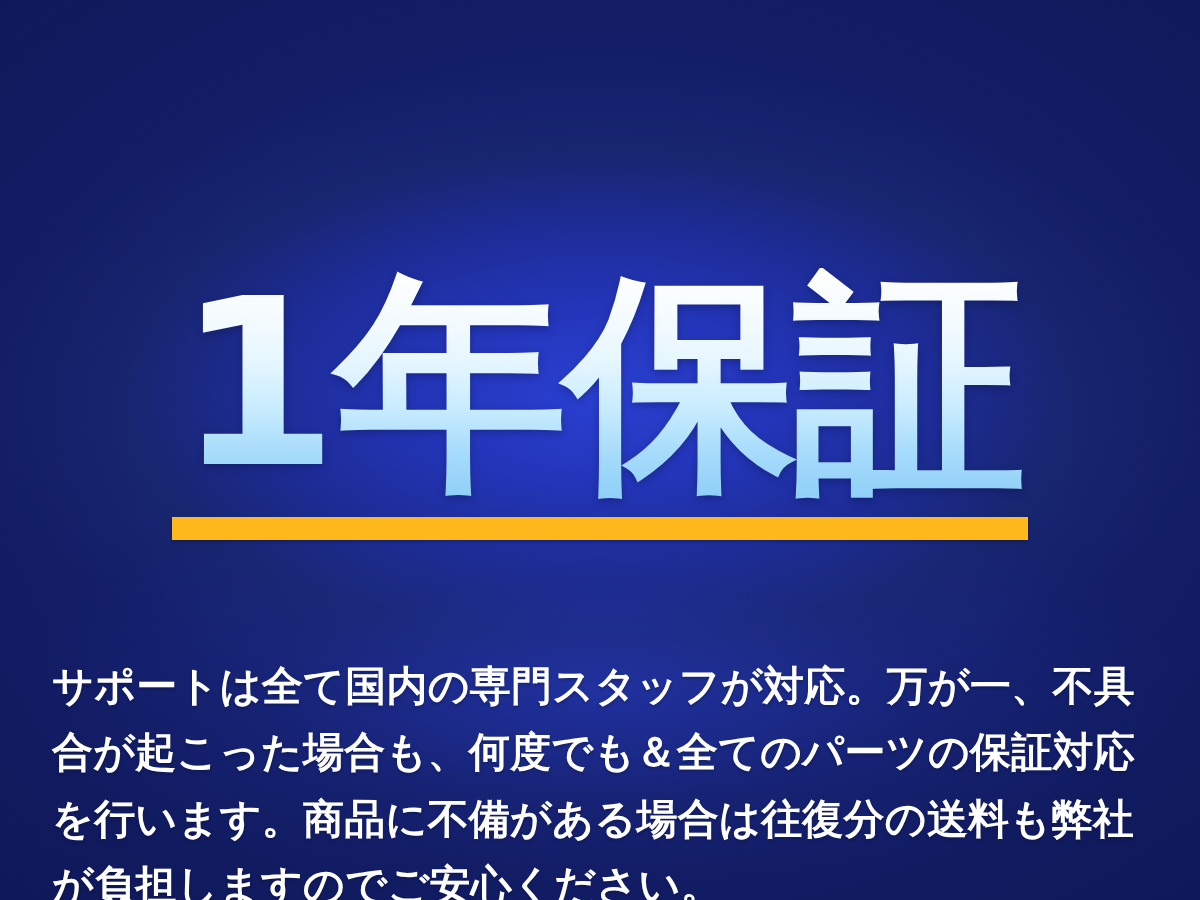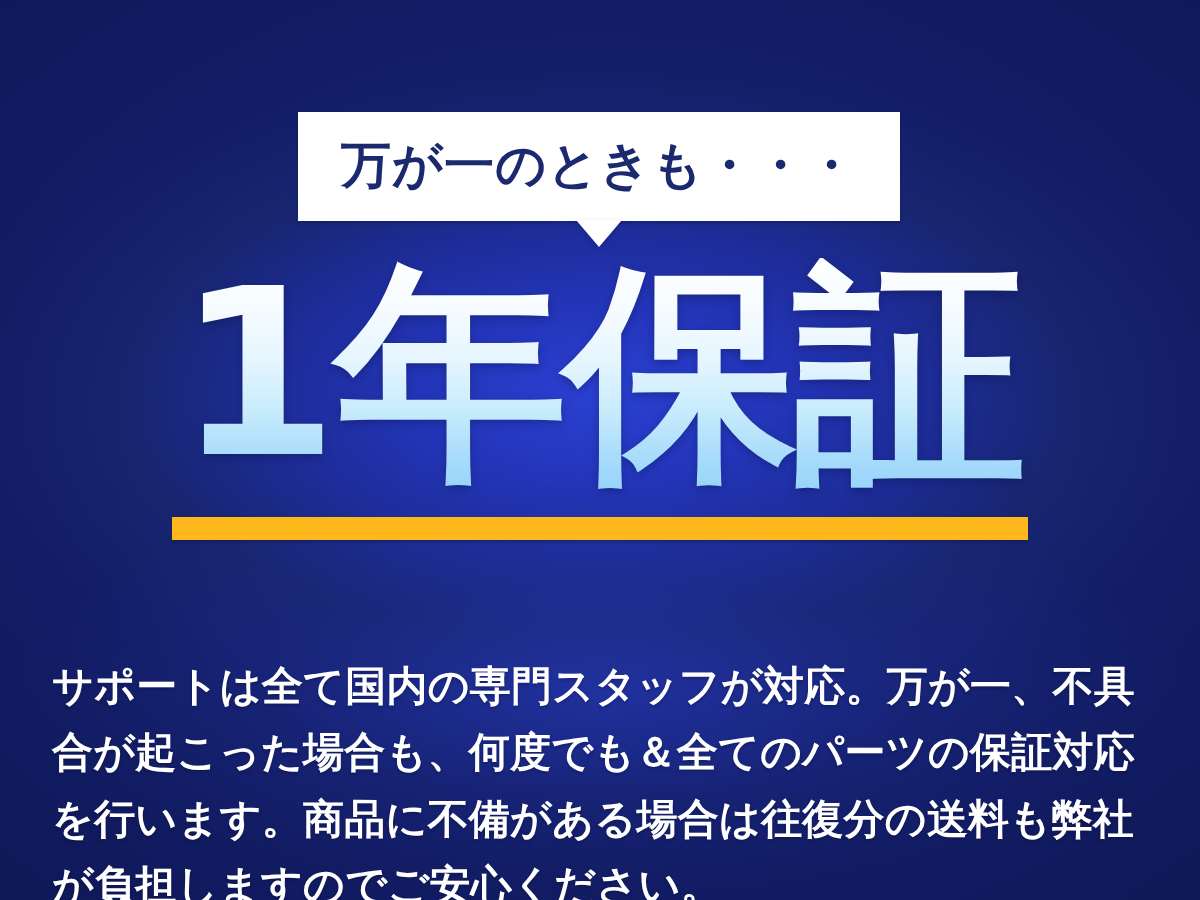--- a/index.html
+++ b/index.html
@@ -94,20 +94,21 @@
   }
 
   
   .headline {
     position: absolute;
     left: 0;
     right: 0;
     top: 258px;
     height: 252px;
     display: flex;
+    align-items: center;
     justify-content: center;
     pointer-events: none;
   }
   .headline-text {
     font-size: 232px;
     font-weight: 900;
     line-height: 1;
     letter-spacing: -0.012em;
     white-space: nowrap;
     background-image: linear-gradient(
@@ -152,25 +153,20 @@
 </style>
 </head>
 <body>
 
 <div class="stage">
 
   <div class="bg-glow"></div>
   <div class="bg-glow-2"></div>
   <div class="bg-vignette"></div>
 
-  <div class="bubble-wrap">
-    <div class="bubble"></div>
-    <div class="bubble-text">万が一のときも・・・</div>
-    <div class="bubble-tail"></div>
-  </div>
 
   <div class="headline">
     <span class="headline-text">1年保証</span>
   </div>
 
   <div class="accent-bar"></div>
 
   <p class="body-copy">サポートは全て国内の専門スタッフが対応。万が一、不具合が起こった場合も、何度でも＆全てのパーツの保証対応を行います。商品に不備がある場合は往復分の送料も弊社が負担しますのでご安心ください。</p>
 
 </div>

